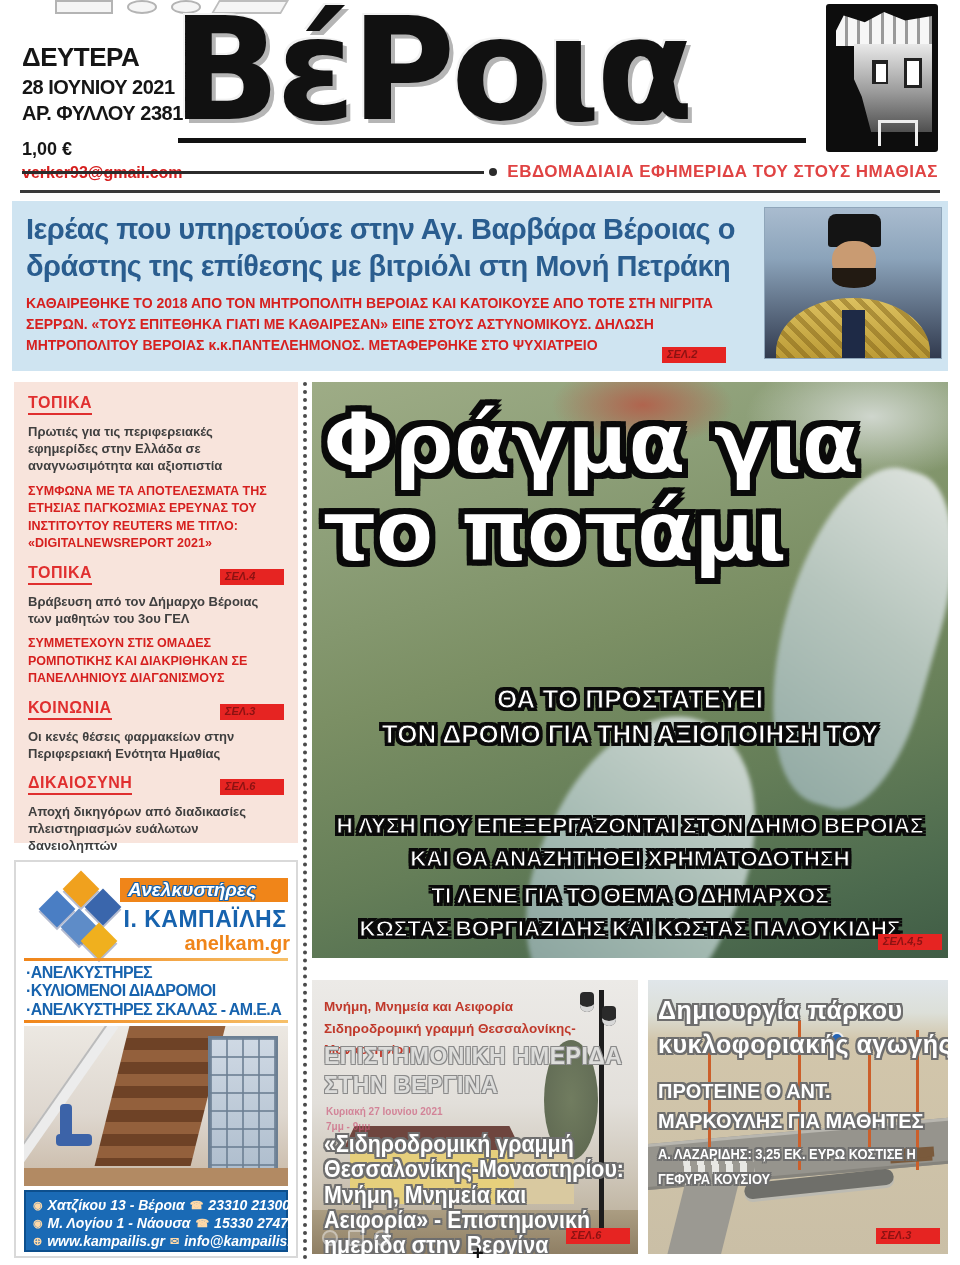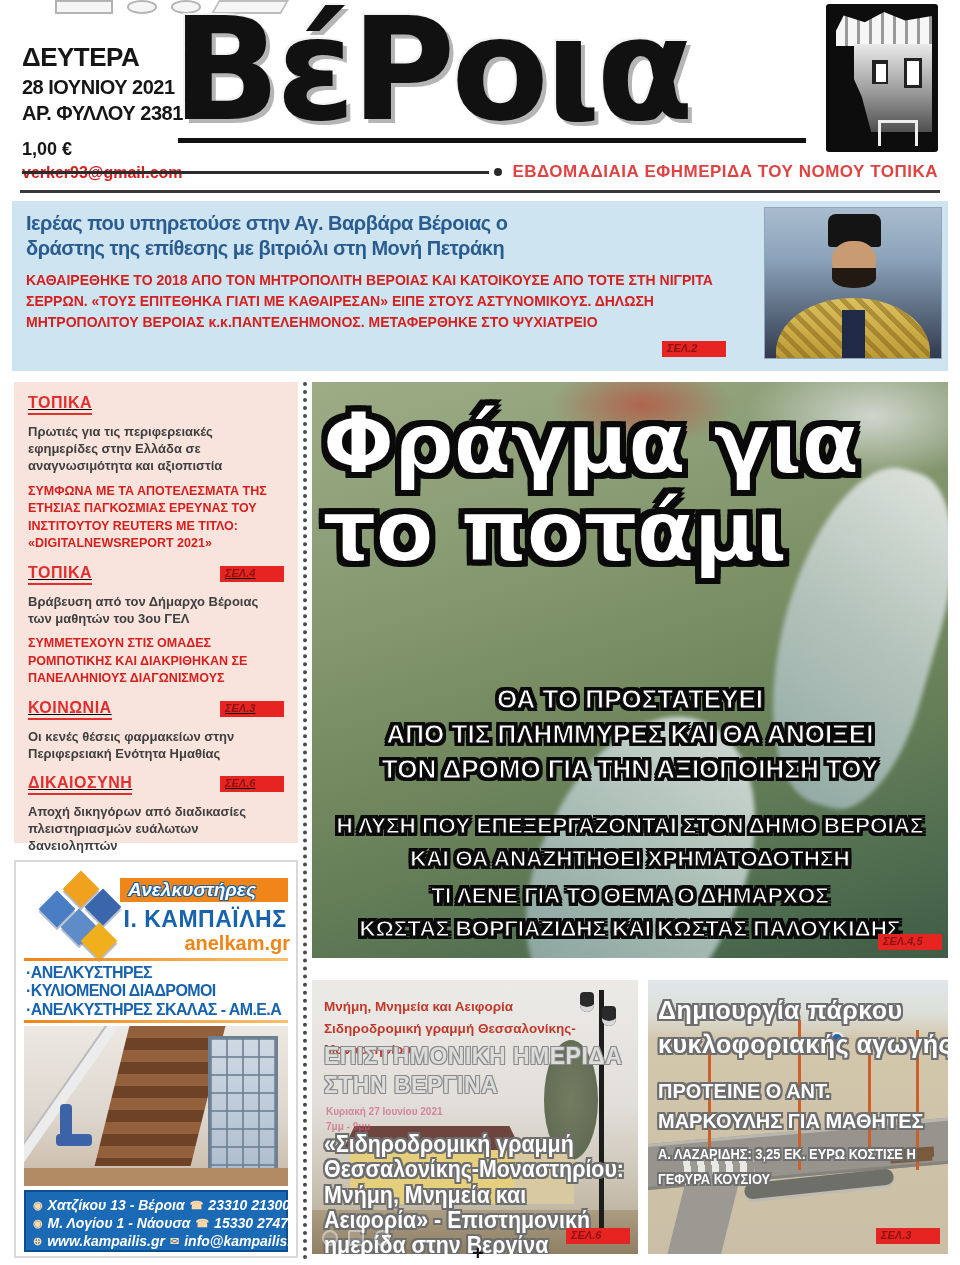--- a/index.html
+++ b/index.html
@@ -41,43 +41,43 @@
 
   .tagline-row { position:absolute; left:22px; top:162px; width:916px; display:flex; align-items:center; }
   .leader { flex:1; height:3px; background:#2b2b2b; }
   .leader-dot { width:8px; height:8px; border-radius:50%; background:#2b2b2b; margin:0 10px 0 5px; }
   .tagline { font-size:17px; font-weight:bold; color:#e04343; letter-spacing:0.5px; white-space:nowrap; }
   .header-rule { position:absolute; left:20px; top:190px; width:920px; height:3px; background:#3a3a3a; }
 
   
   .top-story { position:absolute; left:12px; top:201px; width:936px; height:170px;
                background:#cfe4f1; padding:10px 14px; }
-  .ts-headline { font-size:20px; font-weight:bold; color:#2a5d8f; line-height:1.26;
+  .ts-headline { font-size:29px; font-weight:bold; color:#2a5d8f; line-height:1.26;
                  letter-spacing:-0.5px; white-space:nowrap; }
   .ts-deck { margin-top:9px; width:724px; font-size:14px; font-weight:bold; color:#d6201f; line-height:1.5; }
   .badge { display:inline-block; background:#e62422; color:#8c1212; font-style:italic; font-weight:bold;
            font-size:11px; line-height:13px; padding:1px 5px 2px 5px; min-width:64px; }
-  .ts-badge { position:absolute; left:650px; top:140px; }
+  .ts-badge { position:absolute; left:650px; top:146px; }
   .priest { position:absolute; left:752px; top:6px; width:178px; height:152px; overflow:hidden;
             background:linear-gradient(180deg,#a9bccf 0%,#8ba3ba 34%,#313a4e 100%); border:1px solid #8fa6ba; }
   .p-hat   { position:absolute; left:36%; top:4%;  width:30%; height:22%; background:#141414; border-radius:8px 8px 3px 3px; }
   .p-face  { position:absolute; left:38%; top:22%; width:25%; height:26%; background:#c99b72; border-radius:46%; }
   .p-beard { position:absolute; left:38%; top:40%; width:25%; height:13%; background:#221a12; border-radius:0 0 50% 50%; }
   .p-vest  { position:absolute; left:6%; bottom:-2%; width:88%; height:42%;
              background:linear-gradient(180deg,#dcc05f 0%,#bb9a35 100%); border-radius:55% 55% 0 0/95% 95% 0 0; }
   .p-vest:after { content:""; position:absolute; inset:0;
              background:repeating-linear-gradient(45deg, rgba(122,92,20,.45) 0 5px, transparent 5px 11px); border-radius:inherit; }
   .p-stole { position:absolute; left:44%; bottom:0; width:13%; height:32%; background:#1e2a46; }
 
   
   .sidebar { position:absolute; left:14px; top:382px; width:284px; height:461px;
              background:#f8e4dc; padding:12px 14px; }
   .sb-label { font-size:16px; font-weight:bold; color:#e02f2f; border-bottom:2px solid #e02f2f;
               padding-bottom:1px; letter-spacing:0.5px; }
-  .sb-row { display:flex; justify-content:space-between; align-items:center;text-decoration:underline; }
+  .sb-row { display:flex; justify-content:space-between; align-items:flex-end; }
   .sb-h { font-size:13px; font-weight:bold; color:#3f3f3f; line-height:1.3; margin-top:9px; }
   .sb-d { font-size:12.5px; font-weight:bold; color:#d6201f; line-height:1.4; margin-top:8px; }
   .sb-gap { margin-top:11px; }
   .sb-final { display:flex; justify-content:space-between; align-items:flex-end; margin-top:10px; }
   .sb-final .sb-d { width:200px; margin-top:0; }
 
   .vdots { position:absolute; left:303px; top:382px; height:878px; width:0; border-left:4px dotted #4a4a4a; }
 
   
   .main-story { position:absolute; left:312px; top:382px; width:636px; height:576px; overflow:hidden;
@@ -235,21 +235,21 @@
     <div class="house-roof"></div>
     <div class="house-wall"></div>
     <div class="house-win1"></div>
     <div class="house-win2"></div>
     <div class="house-legs"></div>
   </div>
 
   <div class="tagline-row">
     <div class="leader"></div>
     <div class="leader-dot"></div>
-    <div class="tagline">ΕΒΔΟΜΑΔΙΑΙΑ ΕΦΗΜΕΡΙΔΑ ΤΟΥ ΝΟΜΟΥ ΤΟΠΙΚΑ</div>
+    <div class="tagline">ΕΒΔΟΜΑΔΙΑΙΑ ΕΦΗΜΕΡΙΔΑ ΤΟΥ ΣΤΟΥΣ ΗΜΑΘΙΑΣ</div>
   </div>
   <div class="header-rule"></div>
 
   <div class="top-story">
     <div class="ts-headline">
       <div>Ιερέας που υπηρετούσε στην Αγ. Βαρβάρα Βέροιας ο</div>
       <div>δράστης της επίθεσης με βιτριόλι στη Μονή Πετράκη</div>
     </div>
     <div class="ts-deck">ΚΑΘΑΙΡΕΘΗΚΕ ΤΟ 2018 ΑΠΟ ΤΟΝ ΜΗΤΡΟΠΟΛΙΤΗ ΒΕΡΟΙΑΣ ΚΑΙ ΚΑΤΟΙΚΟΥΣΕ ΑΠΟ ΤΟΤΕ ΣΤΗ ΝΙΓΡΙΤΑ ΣΕΡΡΩΝ. «ΤΟΥΣ ΕΠΙΤΕΘΗΚΑ ΓΙΑΤΙ ΜΕ ΚΑΘΑΙΡΕΣΑΝ» ΕΙΠΕ ΣΤΟΥΣ ΑΣΤΥΝΟΜΙΚΟΥΣ. ΔΗΛΩΣΗ ΜΗΤΡΟΠΟΛΙΤΟΥ ΒΕΡΟΙΑΣ κ.κ.ΠΑΝΤΕΛΕΗΜΟΝΟΣ. ΜΕΤΑΦΕΡΘΗΚΕ ΣΤΟ ΨΥΧΙΑΤΡΕΙΟ</div>
     <span class="badge ts-badge">ΣΕΛ.2</span>
@@ -294,21 +294,20 @@
 
   <div class="main-story">
     <div class="river1"></div>
     <div class="river2"></div>
     <div class="ms-headline">
       <div>Φράγμα για</div>
       <div>το ποτάμι</div>
     </div>
     <div class="ms-deck ms-deck1">
       <div>ΘΑ ΤΟ ΠΡΟΣΤΑΤΕΥΕΙ</div>
-      <div>ΑΠΟ ΤΙΣ ΠΛΗΜΜΥΡΕΣ ΚΑΙ ΘΑ ΑΝΟΙΞΕΙ</div>
       <div>ΤΟΝ ΔΡΟΜΟ ΓΙΑ ΤΗΝ ΑΞΙΟΠΟΙΗΣΗ ΤΟΥ</div>
     </div>
     <div class="ms-deck ms-deck2">
       <div>Η ΛΥΣΗ ΠΟΥ ΕΠΕΞΕΡΓΑΖΟΝΤΑΙ ΣΤΟΝ ΔΗΜΟ ΒΕΡΟΙΑΣ</div>
       <div>ΚΑΙ ΘΑ ΑΝΑΖΗΤΗΘΕΙ ΧΡΗΜΑΤΟΔΟΤΗΣΗ</div>
     </div>
     <div class="ms-deck ms-deck3">
       <div>ΤΙ ΛΕΝΕ ΓΙΑ ΤΟ ΘΕΜΑ Ο ΔΗΜΑΡΧΟΣ</div>
       <div>ΚΩΣΤΑΣ ΒΟΡΓΙΑΖΙΔΗΣ ΚΑΙ ΚΩΣΤΑΣ ΠΑΛΟΥΚΙΔΗΣ</div>
     </div>

